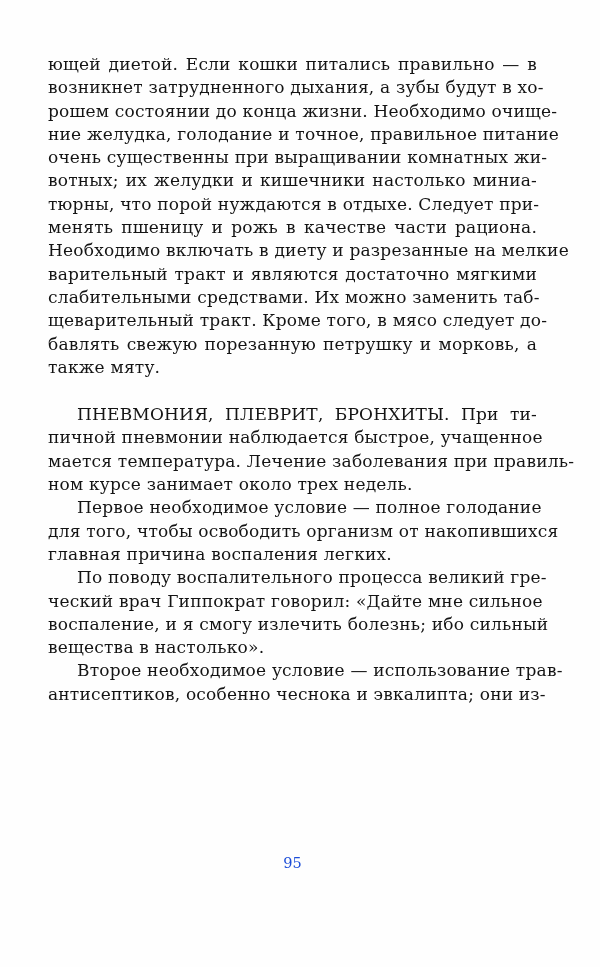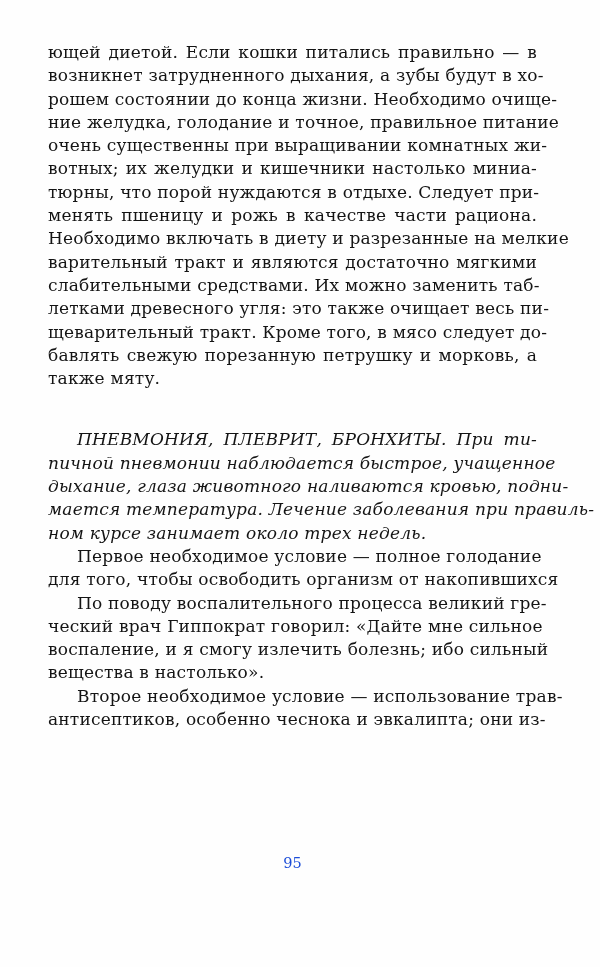--- a/index.html
+++ b/index.html
@@ -12,29 +12,28 @@
     width: 600px;
     height: 967px;
     background: #fefefe;
     overflow: hidden;
     font-family: "DejaVu Serif", "Liberation Serif", serif;
     color: #141414;
   }
   .page-text {
     position: absolute;
     left: 48px;
-    top: 41px;
+    top: 53px;
     width: 489px;
   }
   .para {
     margin: 0;
   }
   .section-gap {
-    margin-top: 38px;
-    font-style: italic;
+    margin-top: 24px;
   }
   .line {
     display: block;
     height: 23.3px;
     line-height: 23.3px;
     font-size: 17px;
     letter-spacing: 0.2px;
     text-align: justify;
     text-align-last: justify;
     white-space: nowrap;
@@ -68,37 +67,36 @@
       <span class="line">возникнет затрудненного дыхания, а зубы будут в хо-</span>
       <span class="line">рошем состоянии до конца жизни. Необходимо очище-</span>
       <span class="line">ние желудка, голодание и точное, правильное питание</span>
       <span class="line">очень существенны при выращивании комнатных жи-</span>
       <span class="line">вотных; их желудки и кишечники настолько миниа-</span>
       <span class="line">тюрны, что порой нуждаются в отдыхе. Следует при-</span>
       <span class="line">менять пшеницу и рожь в качестве части рациона.</span>
       <span class="line">Необходимо включать в диету и разрезанные на мелкие</span>
       <span class="line">варительный тракт и являются достаточно мягкими</span>
       <span class="line">слабительными средствами. Их можно заменить таб-</span>
-      <span class="line">летками древесного угля: это также очищает весь пи-</span>
       <span class="line">щеварительный тракт. Кроме того, в мясо следует до-</span>
       <span class="line">бавлять свежую порезанную петрушку и морковь, а</span>
       <span class="line last">также мяту.</span>
     </div>
 
     <div class="para section-gap">
       <span class="line indent">ПНЕВМОНИЯ, ПЛЕВРИТ, БРОНХИТЫ. При ти-</span>
       <span class="line">пичной пневмонии наблюдается быстрое, учащенное</span>
-      <span class="line">дыхание, глаза животного наливаются кровью, подни-</span>
       <span class="line">мается температура. Лечение заболевания при правиль-</span>
       <span class="line last">ном курсе занимает около трех недель.</span>
     </div>
 
     <div class="para">
       <span class="line indent">Первое необходимое условие — полное голодание</span>
       <span class="line">для того, чтобы освободить организм от накопившихся</span>
+      <span class="line last">главная причина воспаления легких.</span>
     </div>
 
     <div class="para">
       <span class="line indent">По поводу воспалительного процесса великий гре-</span>
       <span class="line">ческий врач Гиппократ говорил: «Дайте мне сильное</span>
       <span class="line">воспаление, и я смогу излечить болезнь; ибо сильный</span>
       <span class="line last">вещества в настолько».</span>
     </div>
 
     <div class="para">

